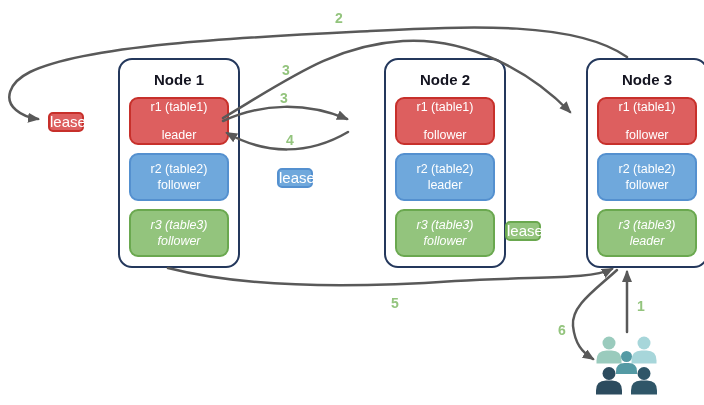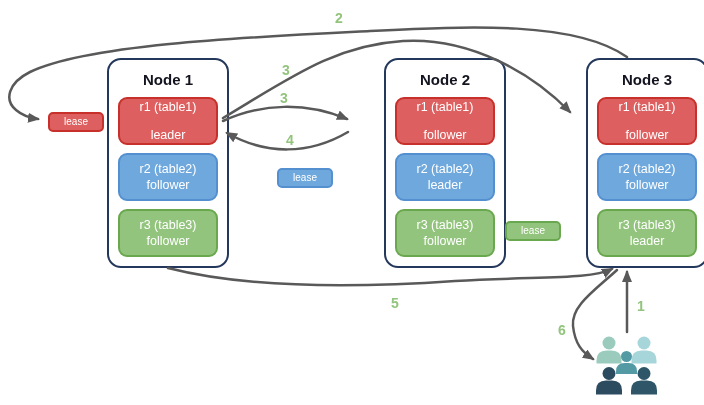--- a/index.html
+++ b/index.html
@@ -20,40 +20,40 @@
     font-weight:bold;font-size:15px;color:#141420;
   }
   .replica{
     width:100px;height:48px;margin:0 auto 8px auto;border-radius:9px;
     display:flex;flex-direction:column;align-items:center;justify-content:center;
     color:#fff;font-size:12.5px;line-height:1.3;box-sizing:border-box;border:2px solid;
     text-align:center;
   }
   .replica.red{background:var(--red_fill,#dd5f5f);border-color:var(--red_border,#c7302b);gap:11px;}
   .replica.blue{background:var(--blue_fill,#6fa8dc);border-color:var(--blue_border,#5490cf);}
-  .replica.green{background:var(--green_fill,#93c47d);border-color:var(--green_border,#6aa84f);}
+  .replica.green{background:var(--green_fill,#93c47d);border-color:var(--green_border,#6aa84f);font-style:italic;}
   .lease{
-    position:absolute;width:56px;height:20px;border-radius:5px;border:2px solid;
-    color:#fff;font-size:10px;line-height:16px;text-align:center;
+    position:absolute;width:36px;height:20px;border-radius:5px;border:2px solid;
+    color:#fff;font-size:15px;line-height:16px;text-align:center;
     box-sizing:border-box;z-index:4;
   }
   .lease.red{background:var(--red_fill,#dd5f5f);border-color:var(--red_border,#c7302b);left:48px;top:112px;}
   .lease.blue{background:var(--blue_fill,#6fa8dc);border-color:var(--blue_border,#5490cf);left:277px;top:168px;}
   .lease.green{background:var(--green_fill,#93c47d);border-color:var(--green_border,#6aa84f);left:505px;top:221px;}
   .step{
     position:absolute;transform:translate(-50%,-50%);
     font-weight:bold;font-size:14px;color:var(--step_text,#93c47d);z-index:5;
   }
 </style>
 </head>
 <body>
 
 <div class="canvas">
 
-  <div class="node" style="left:107px;top:58px;">
+  <div class="node" style="left:118px;top:58px;">
     <div class="node-title">Node 1</div>
     <div class="replica red">
       <span>r1 (table1)</span>
       <span>leader</span>
     </div>
     <div class="replica blue">
       <span>r2 (table2)</span>
       <span>follower</span>
     </div>
     <div class="replica green">

